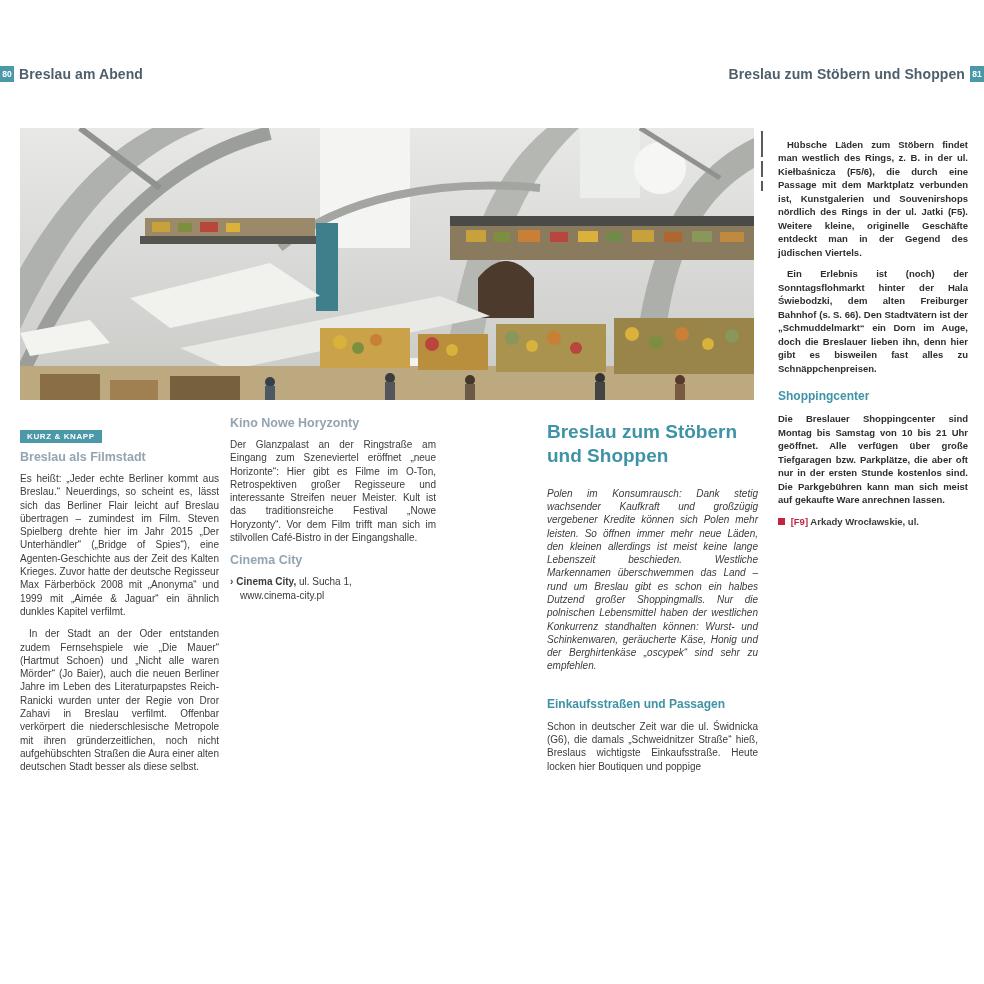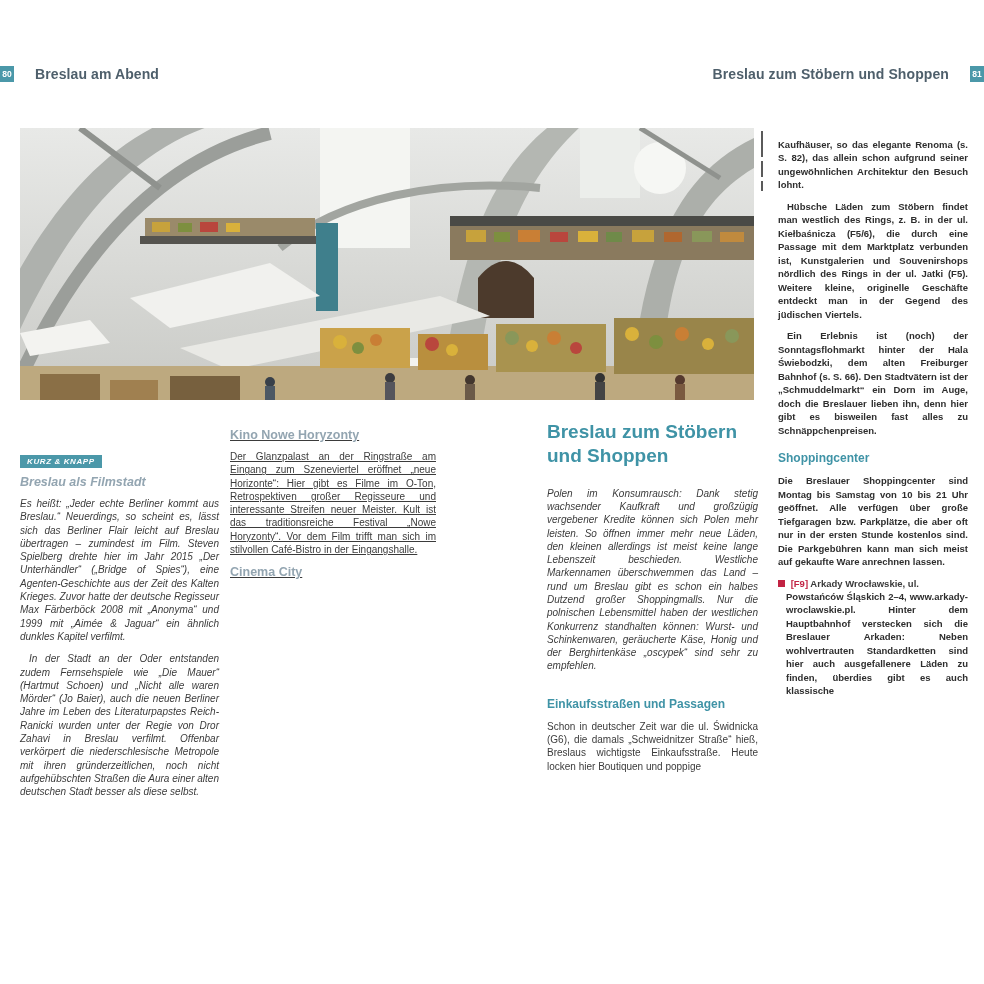--- a/index.html
+++ b/index.html
@@ -1,40 +1,40 @@
 <!DOCTYPE html>
 <html lang="de"><head>
 <meta charset="utf-8">
 <style>
   html,body{margin:0;padding:0;background:#ffffff;}
   .page{position:relative;width:984px;height:984px;background:#ffffff;overflow:hidden;
         font-family:"Liberation Sans","DejaVu Sans",sans-serif;color:#3b3b3b;}
 
   
-  .hdr{position:absolute;top:66px;height:16px;display:flex;align-items:center;gap:21px;}
+  .hdr{position:absolute;top:66px;height:16px;display:flex;align-items:center;gap:5px;}
   .hdr-left{left:0;}
   .hdr-right{right:0;flex-direction:row;}
   .pagebox{display:flex;align-items:center;justify-content:center;width:14px;height:16px;
            background:#4b98a9;color:#fff;font-size:8.5px;font-weight:bold;}
   .hdr-title{font-size:14px;font-weight:bold;color:#4e5f6b;letter-spacing:.1px;}
 
   
   .photo{position:absolute;top:128px;left:20px;width:734px;height:272px;background:#d7d8d5;overflow:hidden;}
   .credit-strip{position:absolute;top:131px;left:757px;width:10px;height:70px;}
   .credit-strip i{display:block;width:1.5px;background:#5a5a5a;margin:0 auto 4px auto;}
 
   
   .body-p{font-size:10px;line-height:1.33;text-align:justify;margin:0 0 9px 0;}
   .ind{text-indent:9px;}
   .gray-head{font-size:12.5px;font-weight:bold;color:#93a5b1;margin:0 0 8px 0;}
   .teal-sub{font-size:12px;font-weight:bold;color:#3f93a6;margin:14px 0 9px 0;}
 
   
-  .col1{position:absolute;top:450px;left:20px;width:199px;font-style:italic;}
-  .col2{position:absolute;top:428px;left:230px;width:206px;text-decoration:underline;}
+  .col1{position:absolute;top:425px;left:20px;width:199px;}
+  .col2{position:absolute;top:416px;left:230px;width:206px;}
   .col3{position:absolute;top:420px;left:547px;width:211px;}
   .badge{display:inline-block;background:#4b98a9;color:#fff;font-size:8px;font-weight:bold;
          letter-spacing:.6px;padding:2.5px 7px 2px 7px;margin-bottom:7px;text-transform:uppercase;}
   .col3-title{font-size:19px;line-height:1.28;font-weight:bold;color:#3f93a6;margin:0 0 18px 0;}
   .intro{font-style:italic;}
 
   
   .ref{font-size:10px;line-height:1.32;margin:2px 0 10px 0;}
   .red-sq{display:inline-block;width:7px;height:7px;background:#c22343;margin-right:3px;}
   .ref-code{color:#c22343;font-weight:bold;}
@@ -175,36 +175,39 @@
     <span class="badge">KURZ &amp; KNAPP</span>
     <h3 class="gray-head">Breslau als Filmstadt</h3>
     <p class="body-p">Es heißt: „Jeder echte Berliner kommt aus Breslau.“ Neuerdings, so scheint es, lässt sich das Berliner Flair leicht auf Breslau übertragen – zumindest im Film. Steven Spielberg drehte hier im Jahr 2015 „Der Unterhändler“ („Bridge of Spies“), eine Agenten-Geschichte aus der Zeit des Kalten Krieges. Zuvor hatte der deutsche Regisseur Max Färberböck 2008 mit „Anonyma“ und 1999 mit „Aimée &amp; Jaguar“ ein ähnlich dunkles Kapitel verfilmt.</p>
     <p class="body-p ind">In der Stadt an der Oder entstanden zudem Fernsehspiele wie „Die Mauer“ (Hartmut Schoen) und „Nicht alle waren Mörder“ (Jo Baier), auch die neuen Berliner Jahre im Leben des Literaturpapstes Reich-Ranicki wurden unter der Regie von Dror Zahavi in Breslau verfilmt. Offenbar verkörpert die niederschlesische Metropole mit ihren gründerzeitlichen, noch nicht aufgehübschten Straßen die Aura einer alten deutschen Stadt besser als diese selbst.</p>
   </div>
 
   <div class="col2">
     <h3 class="gray-head">Kino Nowe Horyzonty</h3>
     <p class="body-p">Der Glanzpalast an der Ringstraße am Eingang zum Szeneviertel eröffnet „neue Horizonte“: Hier gibt es Filme im O-Ton, Retrospektiven großer Regisseure und interessante Streifen neuer Meister. Kult ist das traditionsreiche Festival „Nowe Horyzonty“. Vor dem Film trifft man sich im stilvollen Café-Bistro in der Eingangshalle.</p>
     <h3 class="gray-head" style="">Cinema City</h3>
+    <div class="ref">
+      <span class="arrow">›</span><span class="ref-name" style="color:#3b3b3b">Cinema City,</span>
+      <span>ul. Sucha 1,</span>
+      <span class="ref-line">www.cinema-city.pl</span>
+    </div>
   </div>
 
   <div class="col3">
     <h1 class="col3-title">Breslau zum Stöbern und Shoppen</h1>
     <p class="body-p intro">Polen im Konsumrausch: Dank stetig wachsender Kaufkraft und großzügig vergebener Kredite können sich Polen mehr leisten. So öffnen immer mehr neue Läden, den kleinen allerdings ist meist keine lange Lebenszeit beschieden. Westliche Markennamen überschwemmen das Land – rund um Breslau gibt es schon ein halbes Dutzend großer Shoppingmalls. Nur die polnischen Lebensmittel haben der westlichen Konkurrenz standhalten können: Wurst- und Schinkenwaren, geräucherte Käse, Honig und der Berghirtenkäse „oscypek“ sind sehr zu empfehlen.</p>
     <h4 class="teal-sub" style="margin-top:24px">Einkaufsstraßen und Passagen</h4>
     <p class="body-p">Schon in deutscher Zeit war die ul. Świdnicka (G6), die damals „Schweidnitzer Straße“ hieß, Breslaus wichtigste Einkaufsstraße. Heute locken hier Boutiquen und poppige</p>
   </div>
 
   <div class="margin-col">
-    <p class="side-p">Kaufhäuser, so das elegante Renoma (s. S. 82), das allein schon aufgrund seiner ungewöhnlichen Architektur den Besuch lohnt.</p>
     <p class="side-p ind">Hübsche Läden zum Stöbern findet man westlich des Rings, z. B. in der ul. Kiełbaśnicza (F5/6), die durch eine Passage mit dem Marktplatz verbunden ist, Kunstgalerien und Souvenirshops nördlich des Rings in der ul. Jatki (F5). Weitere kleine, originelle Geschäfte entdeckt man in der Gegend des jüdischen Viertels.</p>
     <p class="side-p ind">Ein Erlebnis ist (noch) der Sonntagsflohmarkt hinter der Hala Świebodzki, dem alten Freiburger Bahnhof (s. S. 66). Den Stadtvätern ist der „Schmuddelmarkt“ ein Dorn im Auge, doch die Breslauer lieben ihn, denn hier gibt es bisweilen fast alles zu Schnäppchenpreisen.</p>
     <h4 class="teal-sub">Shoppingcenter</h4>
     <p class="side-p">Die Breslauer Shoppingcenter sind Montag bis Samstag von 10 bis 21 Uhr geöffnet. Alle verfügen über große Tiefgaragen bzw. Parkplätze, die aber oft nur in der ersten Stunde kostenlos sind. Die Parkgebühren kann man sich meist auf gekaufte Ware anrechnen lassen.</p>
     <div class="side-ref">
       <span class="red-sq"></span>
       <span class="ref-code">[F9]</span>
       <span>Arkady Wrocławskie, ul.</span>
     </div>
-    <p class="side-ref-cont">Powstańców Śląskich 2–4, www.arkady-wroclawskie.pl. Hinter dem Hauptbahnhof verstecken sich die Breslauer Arkaden: Neben wohlvertrauten Standardketten sind hier auch ausgefallenere Läden zu finden, überdies gibt es auch klassische</p>
   </div>
 
 </div>
 
 </body></html>

